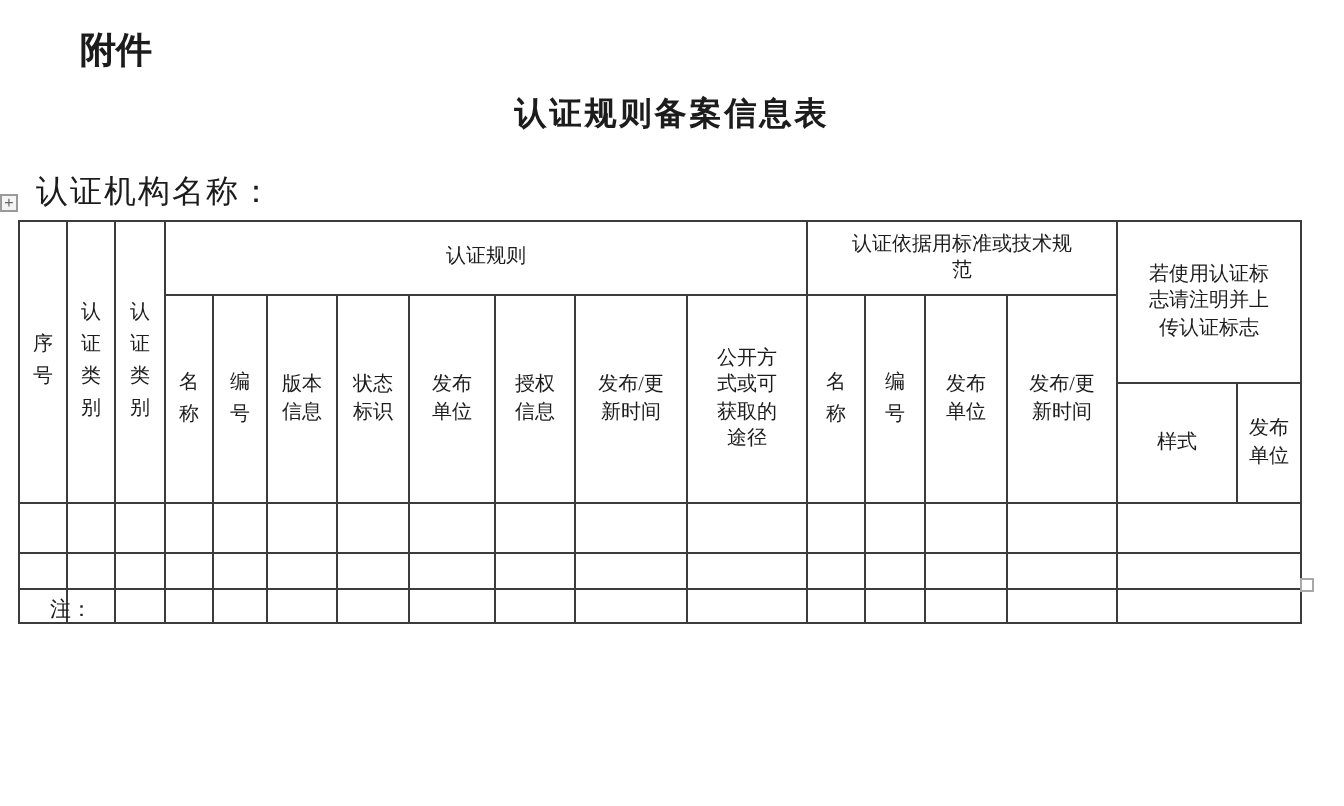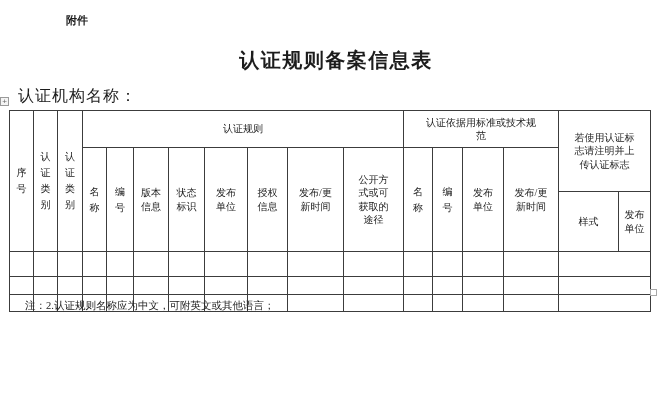--- a/index.html
+++ b/index.html
@@ -6,25 +6,25 @@
   html, body { width: 672px; height: 403px; }
   body {
     position: relative;
     background: #ffffff;
     font-family: "Liberation Serif", serif;
     color: #1c1c1c;
     overflow: hidden;
   }
   .attachment {
     position: absolute; left: 40px; top: 13px;
-    font-size: 11px; font-weight: bold; margin-left: 26px;
+    font-size: 18px; font-weight: bold;
   }
   .title {
     position: absolute; left: 0; top: 47px; width: 672px;
-    text-align: center; font-size: 20px; font-weight: bold;
+    text-align: center; font-size: 16px; font-weight: bold;
     letter-spacing: 1.5px;
   }
   .org-label {
     position: absolute; left: 18px; top: 86px;
     font-size: 16px; letter-spacing: 1px;
   }
   .move-handle {
     position: absolute; left: 0px; top: 97px;
     width: 9px; height: 9px;
     border: 1px solid #9a9a9a; background: #f4f4f4;
@@ -220,15 +220,14 @@
         <td colspan="2"></td>
   </tr>
 </tbody>
   </table>
 
 <div class="resize-handle"></div>
 
 <div class="notes">
   <span class="notes-prefix">注：</span>
   <div class="notes-items">
-    <div>2.认证规则名称应为中文，可附英文或其他语言；</div>
   </div>
 </div>
 
 </body></html>

